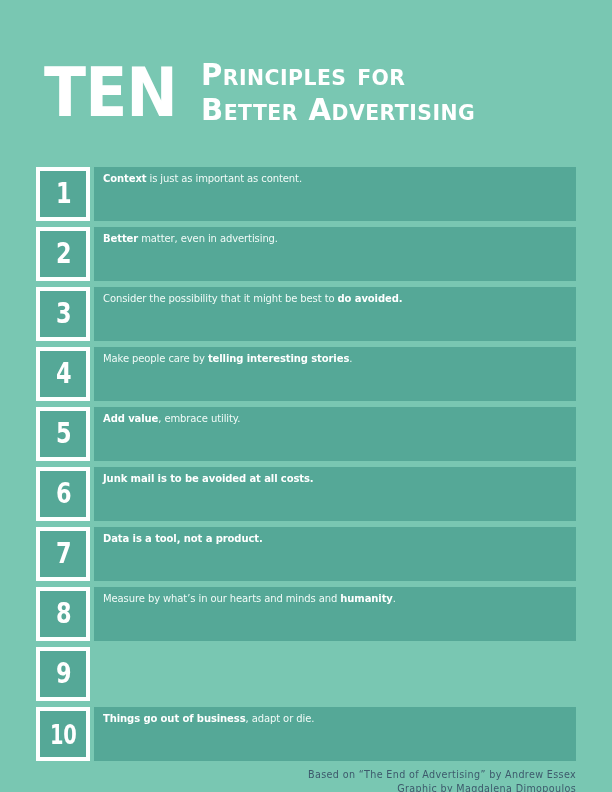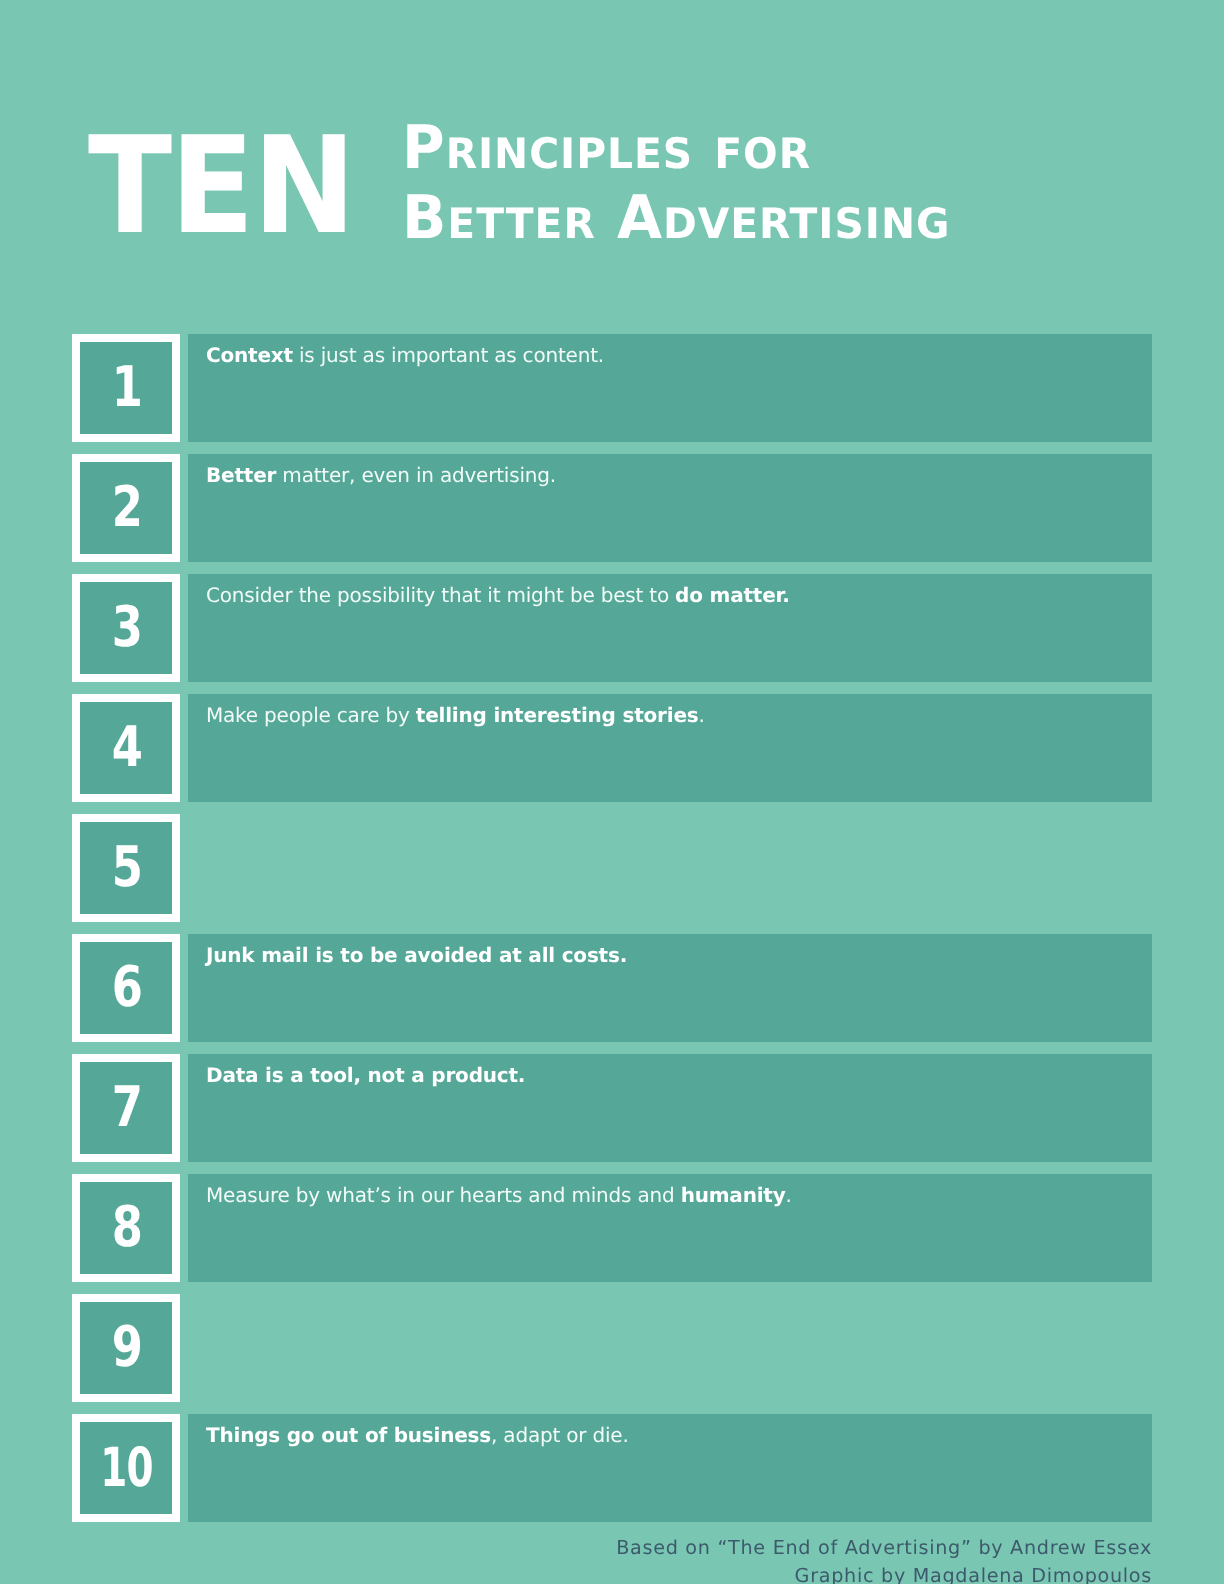--- a/index.html
+++ b/index.html
@@ -171,34 +171,37 @@
         </div>
         <div class="panel">
           <div class="panel-text"><b>Better</b> matter, even in advertising.</div>
         </div>
       </div>
       <div class="row">
         <div class="num-box">
           <div class="num">3</div>
         </div>
         <div class="panel">
-          <div class="panel-text">Consider the possibility that it might be best to <b>do matter.</b></div>
+          <div class="panel-text">Consider the possibility that it might be best to <b>do avoided.</b></div>
         </div>
       </div>
       <div class="row">
         <div class="num-box">
           <div class="num">4</div>
         </div>
         <div class="panel">
           <div class="panel-text">Make people care by <b>telling interesting stories</b>.</div>
         </div>
       </div>
       <div class="row">
         <div class="num-box">
           <div class="num">5</div>
+        </div>
+        <div class="panel">
+          <div class="panel-text"><b>Add value</b>, embrace utility.</div>
         </div>
       </div>
       <div class="row">
         <div class="num-box">
           <div class="num">6</div>
         </div>
         <div class="panel">
           <div class="panel-text"><b>Junk mail is to be avoided at all costs.</b></div>
         </div>
       </div>

